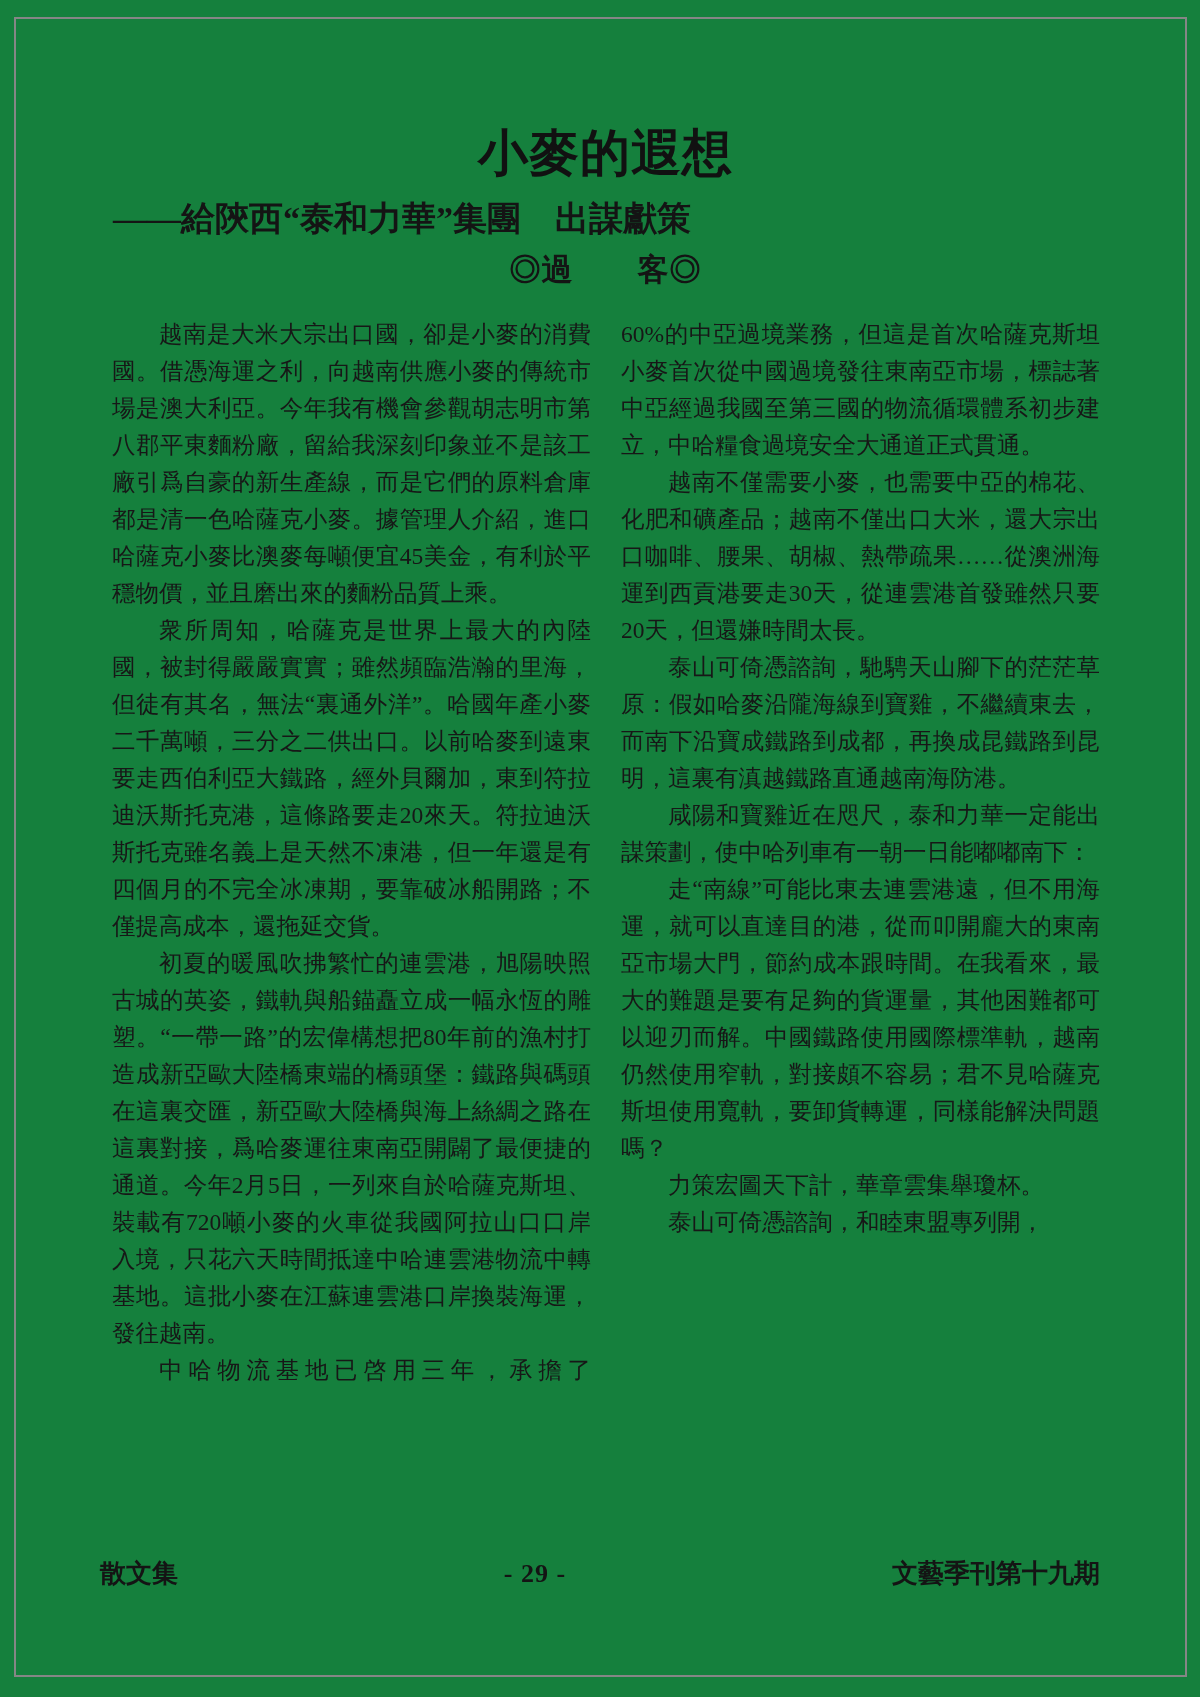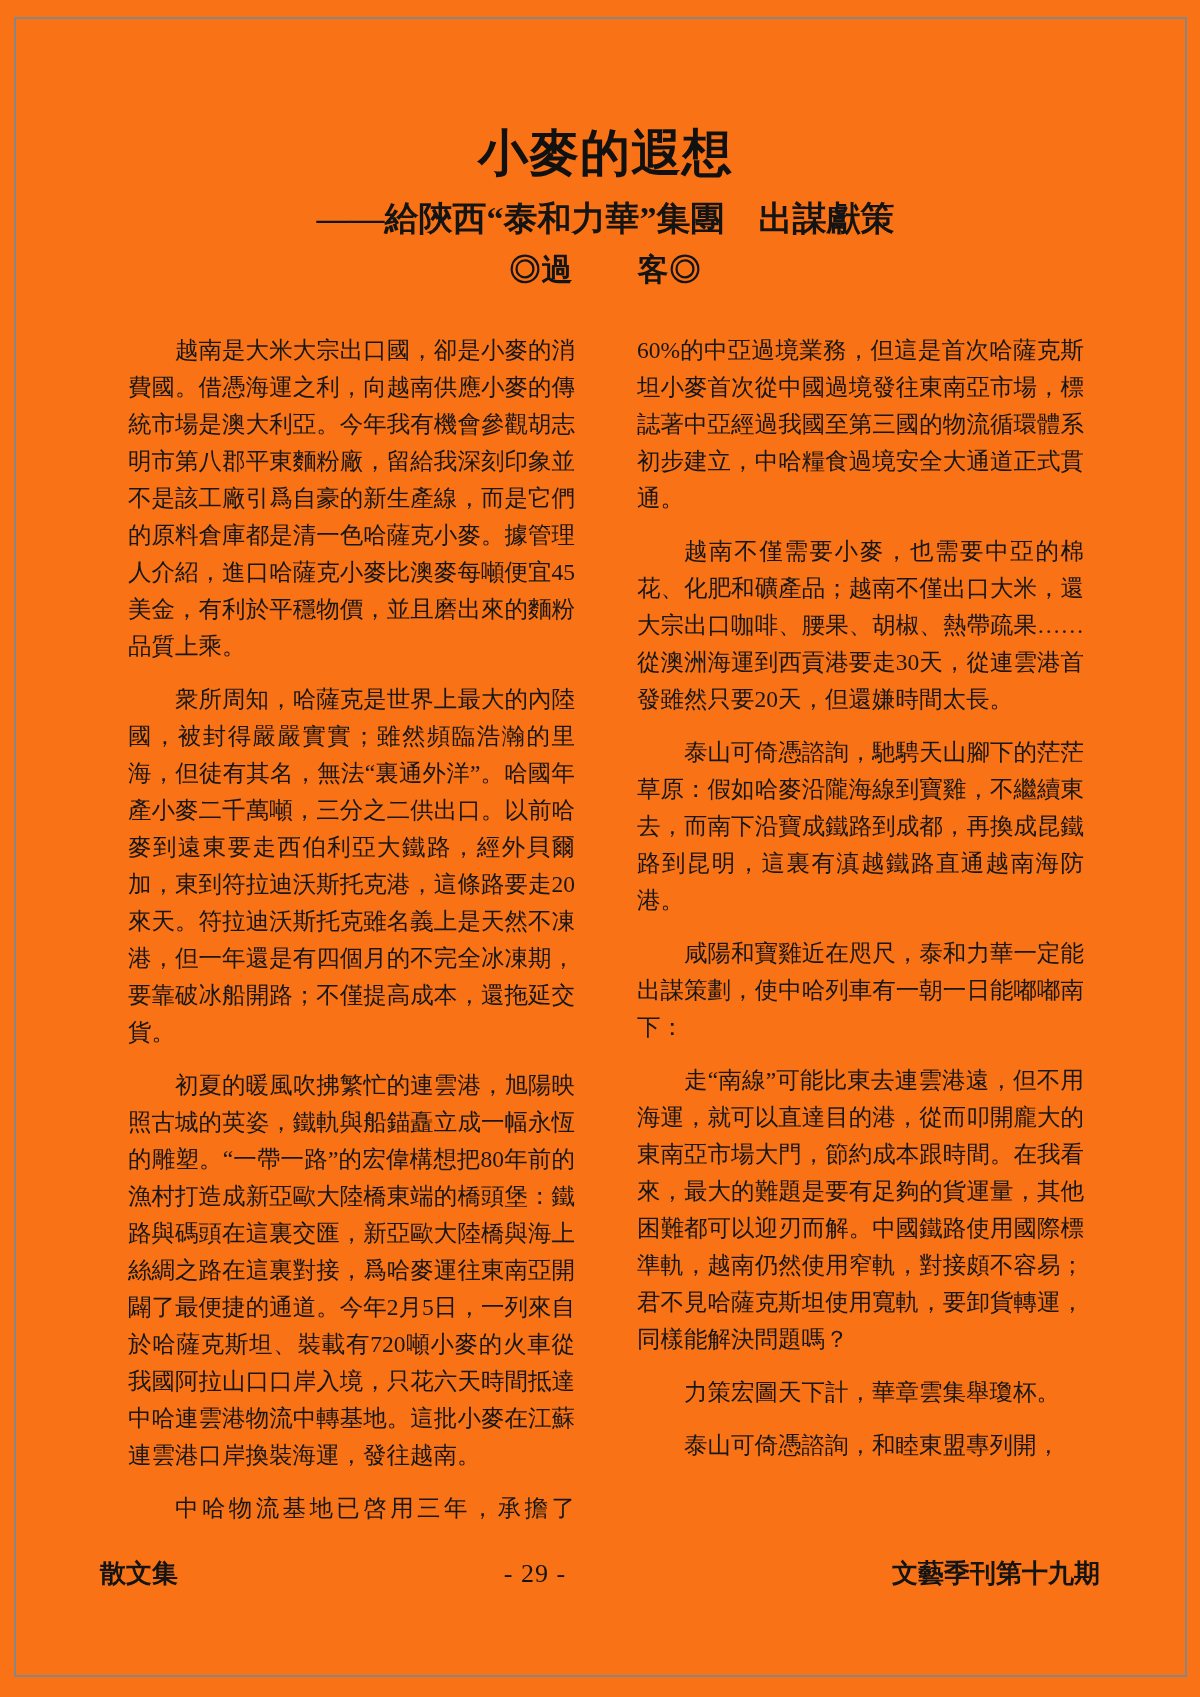--- a/index.html
+++ b/index.html
@@ -4,21 +4,21 @@
 <style>
   html, body { margin: 0; padding: 0; }
   body {
     width: 1200px; height: 1697px;
     background: #ffffff;
     font-family: "Liberation Serif", serif;
     color: #1b1b1b;
     position: relative;
     overflow: hidden;
   }
-  .page { position: absolute; inset: 0; background: #f97316; }
+  .page { position: absolute; inset: 0; background: #15803d; }
   .frame {
     position: absolute;
     left: 14px; top: 17px; right: 13px; bottom: 20px;
     border: 2px solid #868686;
     pointer-events: none;
   }
   .title {
     position: absolute;
     top: 126px; left: 113px; width: 985px;
     margin: 0;
@@ -26,21 +26,21 @@
     font-family: "Liberation Sans", sans-serif;
     font-weight: 900;
     font-size: 50px;
     line-height: 1.1;
     letter-spacing: 1px;
     color: #111;
   }
   .subtitle {
     position: absolute;
     top: 199px; left: 113px; width: 985px;
-    text-align: center;
+    text-align: left;
     font-weight: 700;
     font-size: 34px;
     line-height: 1.2;
     color: #141414;
   }
   .author {
     position: absolute;
     top: 251px; left: 113px; width: 985px;
     text-align: center;
     font-weight: 700;
@@ -54,35 +54,35 @@
     top: 316px;
     width: 479px;
     font-size: 23.5px;
     line-height: 37px;
     text-align: justify;
     text-justify: inter-character;
     color: #171717;
   }
   .col-left  { left: 112px; }
   .col-right { left: 621px; }
-  .para { margin: 16px; padding: 0; }
+  .para { margin: 0; padding: 0; }
   .para.indent { text-indent: 2em; }
   .para.stretch { text-align-last: justify; }
   .footer {
     position: absolute;
     top: 1556px; left: 100px; width: 1000px;
     display: flex;
     justify-content: space-between;
     align-items: center;
     font-size: 26px;
     font-weight: 700;
     color: #141414;
   }
   .footer .side { font-family: "Liberation Sans", sans-serif; font-weight: 700; }
-  .footer .pageno { font-family: "Liberation Serif", serif; font-weight: 400; letter-spacing: 1px; }
+  .footer .pageno { font-family: "Liberation Serif", serif; font-weight: 700; letter-spacing: 1px; }
 </style>
 </head>
 <body>
 
 <div class="page">
   <div class="frame"></div>
 
   <h1 class="title">小麥的遐想</h1>
   <div class="subtitle">——給陝西“泰和力華”集團　出謀獻策</div>
   <div class="author">◎過　　客◎</div>

